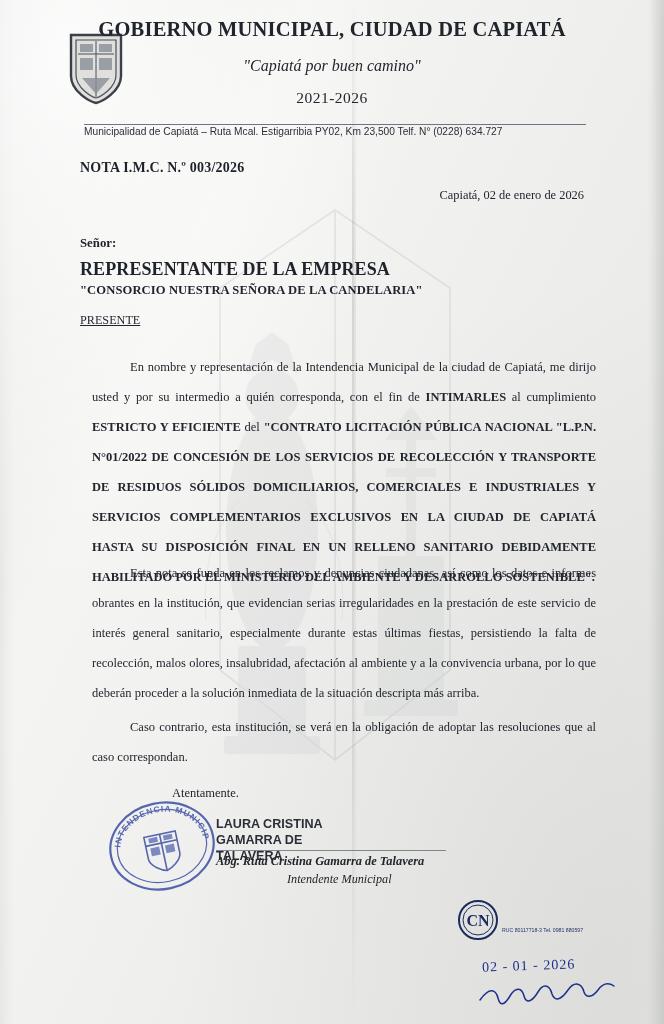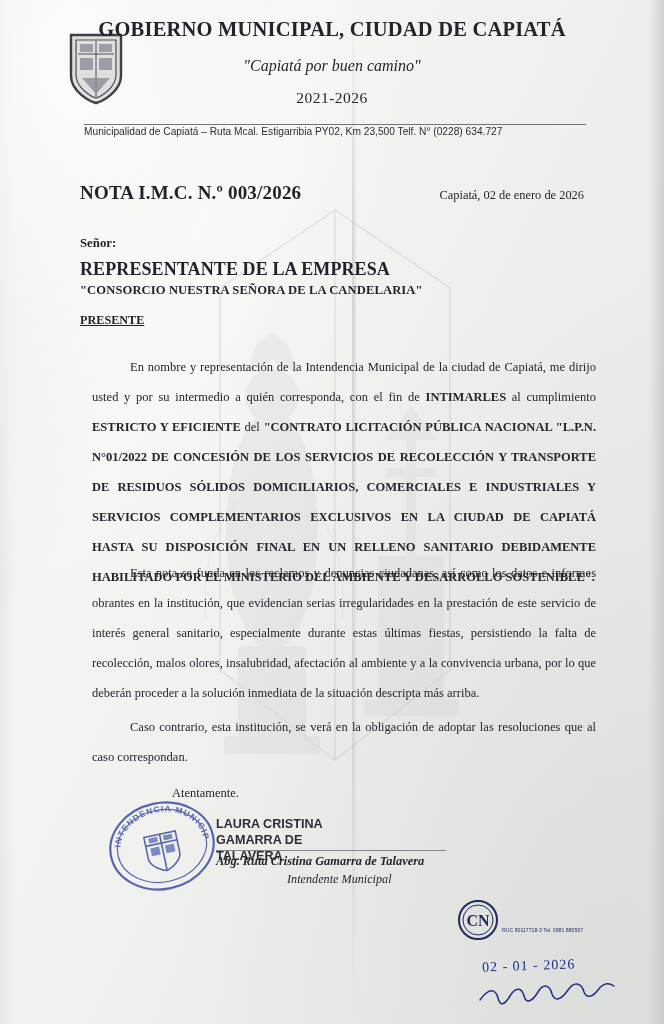--- a/index.html
+++ b/index.html
@@ -113,24 +113,23 @@
     height: 74px;
   }
 
   
   .nota-ref {
     position: absolute;
     left: 80px;
     top: 160px;
     font-family: "Liberation Serif", serif;
     font-weight: bold;
-    font-size: 19px;
+    font-size: 14px;
     color: #1e222a;
     letter-spacing: .2px;
-    margin-top: 22px;
   }
   .place-date {
     position: absolute;
     right: 80px;
     top: 188px;
     font-family: "Liberation Serif", serif;
     font-size: 12.4px;
     color: #22262e;
   }
   .senor {
@@ -160,21 +159,21 @@
     font-weight: bold;
     font-size: 12.6px;
     color: #1e222a;
     letter-spacing: .1px;
   }
   .presente {
     position: absolute;
     left: 80px;
     top: 313px;
     font-family: "Liberation Serif", serif;
-    font-weight: bold;
+    font-weight: normal;
     font-size: 12.2px;
     color: #1e222a;
     text-decoration: underline;
     text-align: right;
   }
 
   .para {
     position: absolute;
     left: 64px;
     width: 504px;

